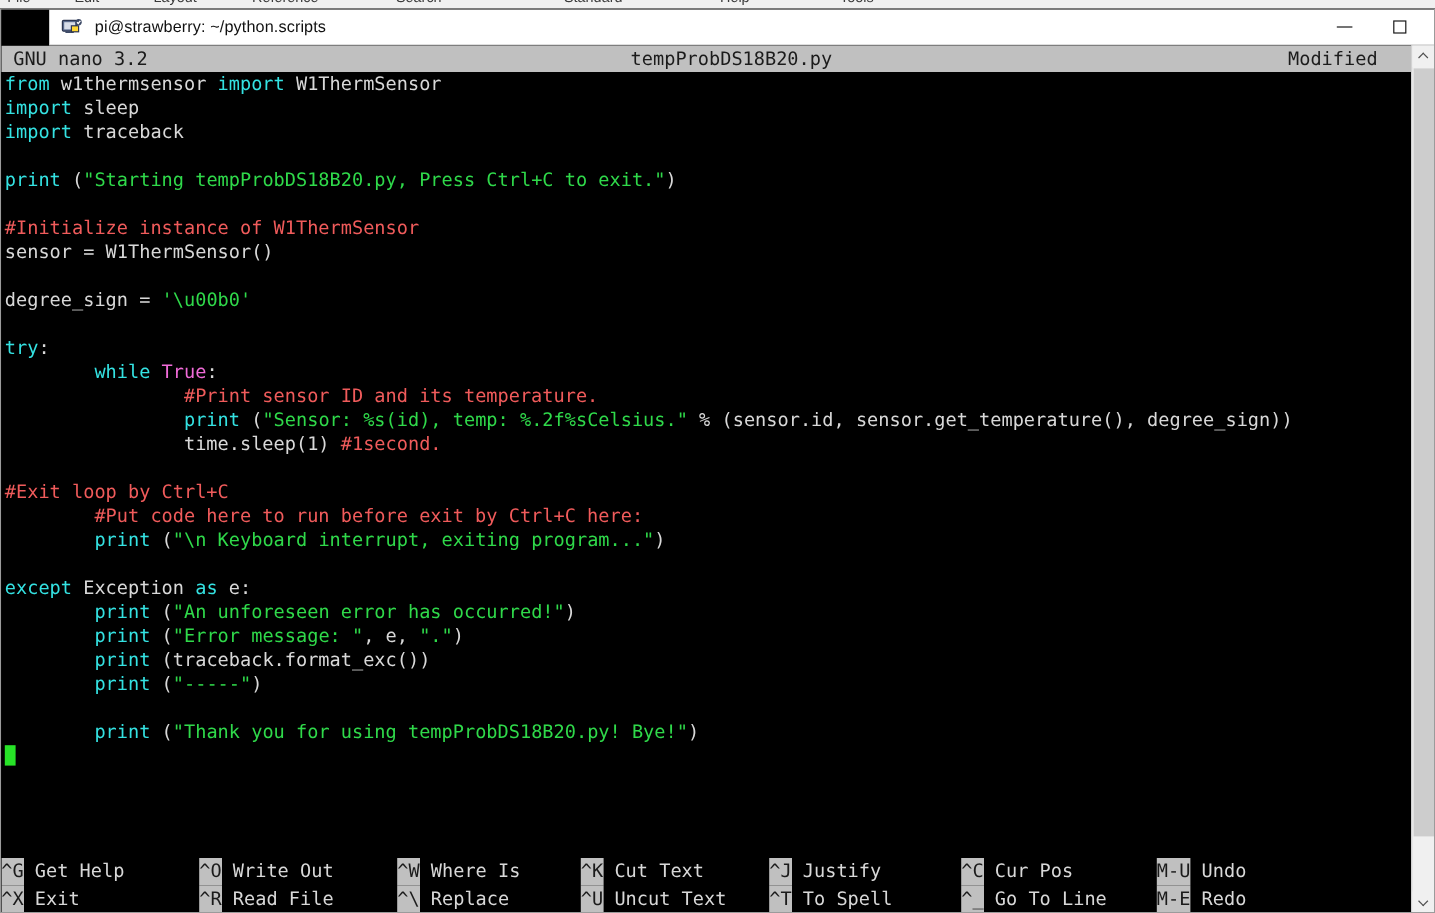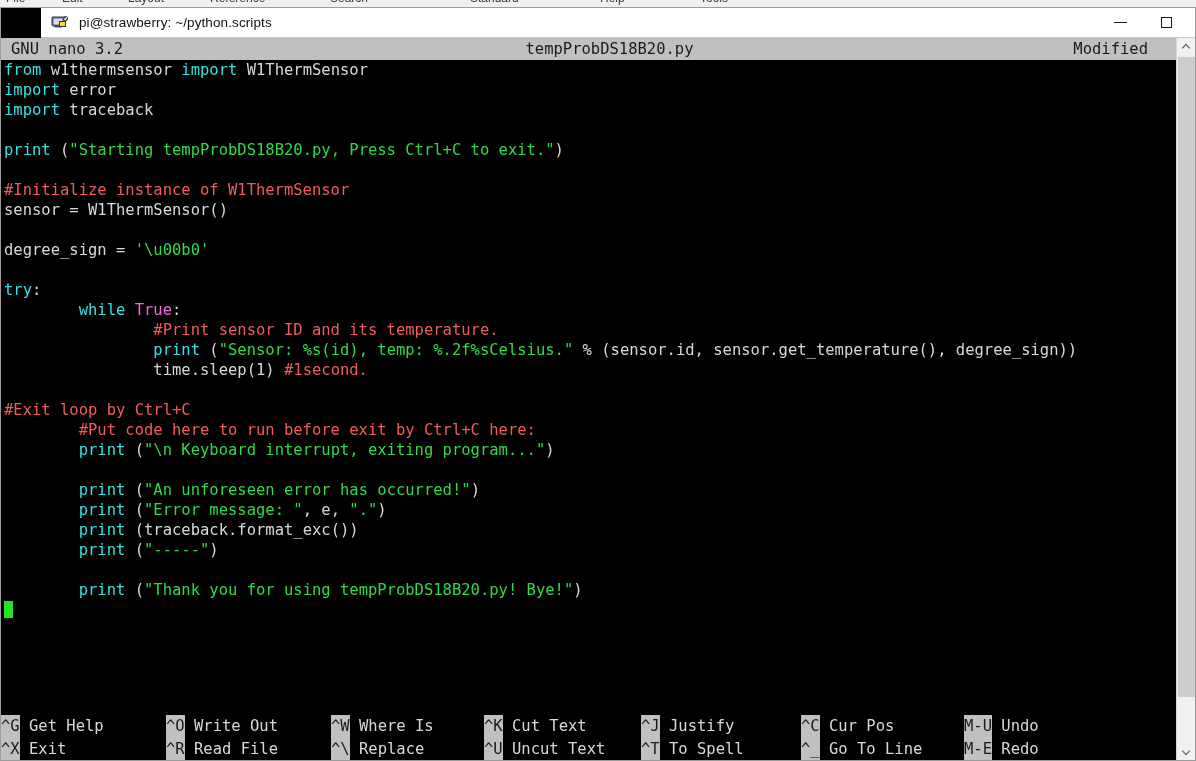--- a/index.html
+++ b/index.html
@@ -308,40 +308,41 @@
   <div id="terminal">
 
     <div id="nano-header">
       <span class="nh-center">tempProbDS18B20.py</span>
       <span class="nh-left">GNU nano 3.2</span>
       <span class="nh-right">Modified</span>
     </div>
 
     <div id="code-area">
         <div class="code-line"><span class="tk-kw">from</span><span class="tk-id"> w1thermsensor </span><span class="tk-kw">import</span><span class="tk-id"> W1ThermSensor</span></div>
-        <div class="code-line"><span class="tk-kw">import</span><span class="tk-id"> error</span></div>
+        <div class="code-line"><span class="tk-kw">import</span><span class="tk-id"> sleep</span></div>
         <div class="code-line"><span class="tk-kw">import</span><span class="tk-id"> traceback</span></div>
         <div class="code-line">&nbsp;</div>
         <div class="code-line"><span class="tk-kw">print</span><span class="tk-id"> (</span><span class="tk-str">"Starting tempProbDS18B20.py, Press Ctrl+C to exit."</span><span class="tk-id">)</span></div>
         <div class="code-line">&nbsp;</div>
         <div class="code-line"><span class="tk-com">#Initialize instance of W1ThermSensor</span></div>
         <div class="code-line"><span class="tk-id">sensor = W1ThermSensor()</span></div>
         <div class="code-line">&nbsp;</div>
         <div class="code-line"><span class="tk-id">degree_sign = </span><span class="tk-str">'\u00b0'</span></div>
         <div class="code-line">&nbsp;</div>
         <div class="code-line"><span class="tk-kw">try</span><span class="tk-id">:</span></div>
         <div class="code-line"><span class="tk-id">        </span><span class="tk-kw">while</span><span class="tk-id"> </span><span class="tk-const">True</span><span class="tk-id">:</span></div>
         <div class="code-line"><span class="tk-id">                </span><span class="tk-com">#Print sensor ID and its temperature.</span></div>
         <div class="code-line"><span class="tk-id">                </span><span class="tk-kw">print</span><span class="tk-id"> (</span><span class="tk-str">"Sensor: %s(id), temp: %.2f%sCelsius."</span><span class="tk-id"> % (sensor.id, sensor.get_temperature(), degree_sign))</span></div>
         <div class="code-line"><span class="tk-id">                time.sleep(1) </span><span class="tk-com">#1second.</span></div>
         <div class="code-line">&nbsp;</div>
         <div class="code-line"><span class="tk-com">#Exit loop by Ctrl+C</span></div>
         <div class="code-line"><span class="tk-id">        </span><span class="tk-com">#Put code here to run before exit by Ctrl+C here:</span></div>
         <div class="code-line"><span class="tk-id">        </span><span class="tk-kw">print</span><span class="tk-id"> (</span><span class="tk-str">"\n Keyboard interrupt, exiting program..."</span><span class="tk-id">)</span></div>
         <div class="code-line">&nbsp;</div>
+        <div class="code-line"><span class="tk-kw">except</span><span class="tk-id"> Exception </span><span class="tk-kw">as</span><span class="tk-id"> e:</span></div>
         <div class="code-line"><span class="tk-id">        </span><span class="tk-kw">print</span><span class="tk-id"> (</span><span class="tk-str">"An unforeseen error has occurred!"</span><span class="tk-id">)</span></div>
         <div class="code-line"><span class="tk-id">        </span><span class="tk-kw">print</span><span class="tk-id"> (</span><span class="tk-str">"Error message: "</span><span class="tk-id">, e, </span><span class="tk-str">"."</span><span class="tk-id">)</span></div>
         <div class="code-line"><span class="tk-id">        </span><span class="tk-kw">print</span><span class="tk-id"> (traceback.format_exc())</span></div>
         <div class="code-line"><span class="tk-id">        </span><span class="tk-kw">print</span><span class="tk-id"> (</span><span class="tk-str">"-----"</span><span class="tk-id">)</span></div>
         <div class="code-line">&nbsp;</div>
         <div class="code-line"><span class="tk-id">        </span><span class="tk-kw">print</span><span class="tk-id"> (</span><span class="tk-str">"Thank you for using tempProbDS18B20.py! Bye!"</span><span class="tk-id">)</span></div>
         <div class="code-line"><span class="cursor-block"></span></div>
       </div>
 
     <div id="nano-footer">

